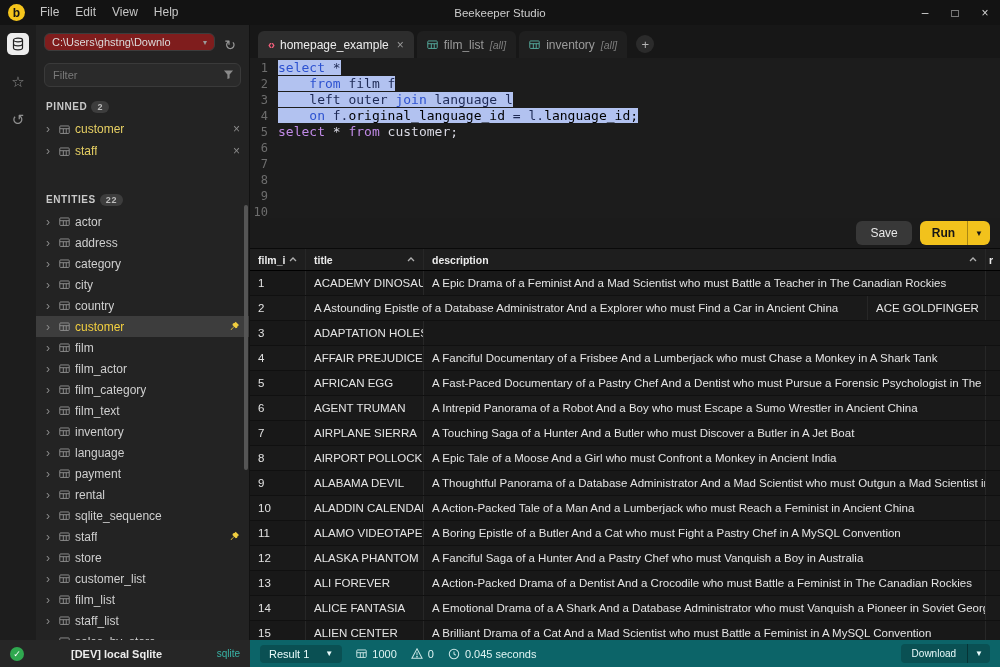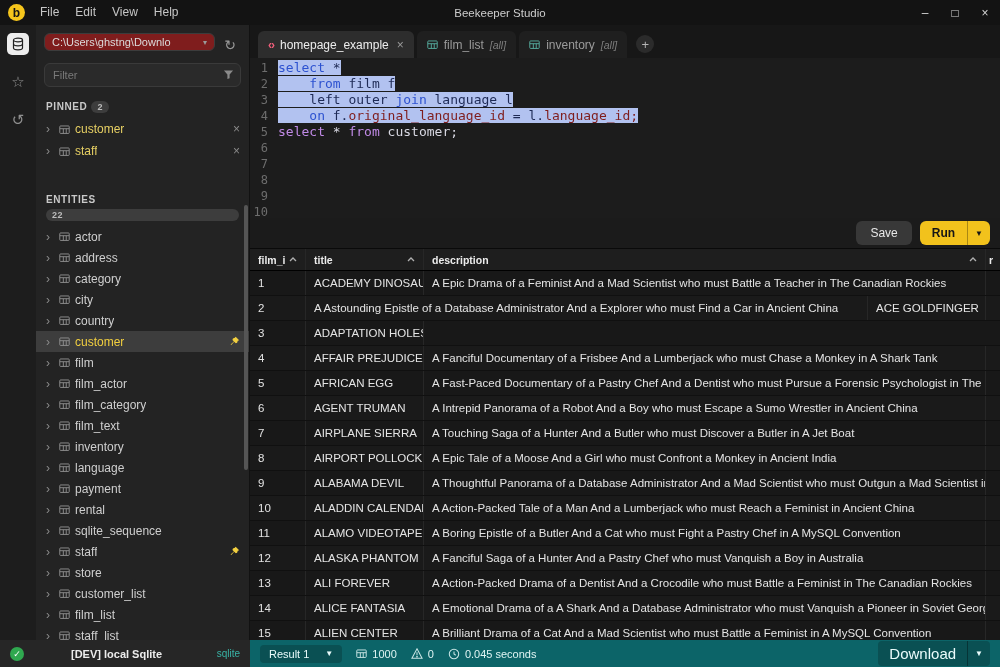--- a/index.html
+++ b/index.html
@@ -40,21 +40,21 @@
   .refresh-btn { width:22px; height:24px; display:flex; align-items:center; justify-content:center;
     color:#9a9a9a; font-size:14px; }
   .filter-row { margin:6px 8px 0 8px; position:relative; }
   .filter-input { width:100%; height:24px; background:#2a2a2a; border:1px solid #3a3a3a;
     border-radius:6px; color:#ddd; font-size:11px; padding:0 24px 0 8px; outline:none;
     font-family:"Liberation Sans", sans-serif; }
   .filter-input::placeholder { color:#7a7a7a; }
   .funnel { position:absolute; right:7px; top:6px; color:#8a8a8a; display:flex; }
   .section-head { display:flex; gap:4px; padding:14px 10px 5px 10px;
     font-size:10px; font-weight:700; letter-spacing:.6px; color:#c9c9c9; }
-  .ent-head { margin-top:18px;flex-direction:column; }
+  .ent-head { margin-top:18px; }
   .count-badge { background:#3d3d3d; color:#bdbdbd; border-radius:8px; padding:1px 6px;
     font-size:9px; font-weight:700; }
   .side-row { display:flex; align-items:center; height:21px; padding:0 9px 0 10px; gap:5px;
     font-size:12px; color:#cfcfcf; }
   .pinned-row { height:22px; }
   .chev { color:#8a8a8a; font-size:12px; width:8px; flex:none; }
   .t-ico { color:#8f8f8f; display:flex; flex:none; }
   .side-label { white-space:nowrap; overflow:hidden; }
   .pin-label { color:#e6cf63; }
   .row-close { margin-left:auto; color:#8a8a8a; font-size:12px; }
@@ -81,21 +81,21 @@
   .editor { height:160px; background:#1c1c1c; font-family:"DejaVu Sans Mono", monospace;
     font-size:13px; padding-top:2px; overflow:hidden; flex:none; }
   .cl { display:flex; height:16px; line-height:16px; }
   .ln { width:28px; text-align:right; padding-right:10px; color:#6d6d6d; font-size:12px; flex:none; }
   .ct { white-space:pre; color:#d8d8e2; }
   .sel { background:#b2c2f0; color:#1e2a55; }
   .tk-kw { color:#c08ae6; }
   .tk-sp { color:#4fc3d8; }
   .sel .tk-pl { color:#1e2a55; }
   .sel .tk-kw { color:#2d52d0; }
-  .sel .tk-sp { color:#7f1d1d; }
+  .sel .tk-sp { color:#000000; }
 
   .actionbar { height:30px; display:flex; align-items:center; justify-content:flex-end; gap:8px;
     padding:0 10px; background:#1b1b1b; flex:none; }
   .save-btn { background:#383838; color:#e8e8e8; font-size:12px; padding:5px 14px; border-radius:6px; }
   .run-btn { display:flex; background:#f2c21c; color:#161616; font-size:12px; font-weight:700;
     border-radius:6px; overflow:hidden; }
   .run-main { padding:5px 12px; }
   .run-caret { padding:5px 7px; border-left:1px solid rgba(0,0,0,.3); font-size:8px;
     display:flex; align-items:center; }
 
@@ -126,21 +126,21 @@
   .conn-label { color:#ececec; font-weight:700; font-size:11px; white-space:nowrap; overflow:hidden;padding-left:40px; }
   .dialect { margin-left:auto; color:#39b3a6; font-size:10px; }
   .sb-right { flex:1; background:#0c6468; display:flex; align-items:center; gap:14px;
     padding:0 10px; color:#eafbfb; }
   .result-chip { background:#0a5053; border-radius:4px; padding:3px 9px; display:flex;
     align-items:center; gap:16px; font-size:11px; }
   .chip-caret { font-size:8px; }
   .stat { display:flex; align-items:center; gap:5px; font-size:11px; color:#dff4f3; }
   .stat svg { opacity:.9; }
   .dl-group { margin-left:auto; display:flex; border-radius:4px; overflow:hidden; }
-  .dl-main { background:#0a5053; padding:4px 11px; font-size:15px; }
+  .dl-main { background:#0a5053; padding:4px 11px; font-size:10px; }
   .dl-caret { background:#0a5053; border-left:1px solid rgba(0,0,0,.35); padding:4px 7px;
     font-size:8px; display:flex; align-items:center; }
 </style>
 </head>
 <body>
 
 <div id="stage">
 
   <div class="titlebar">
     <div class="logo">b</div>

